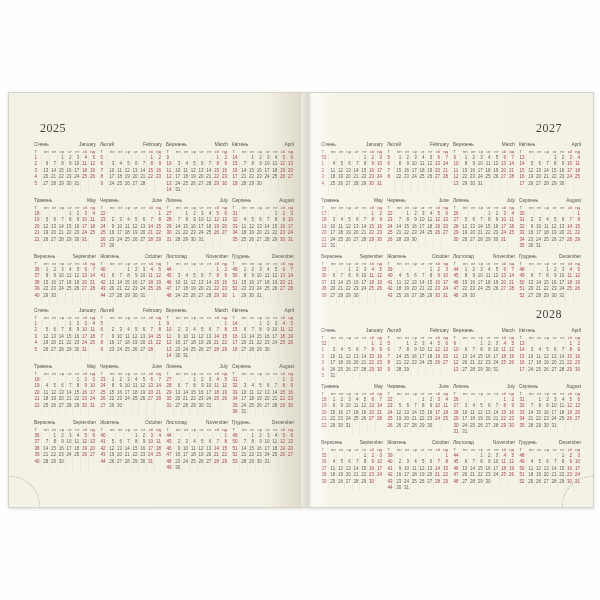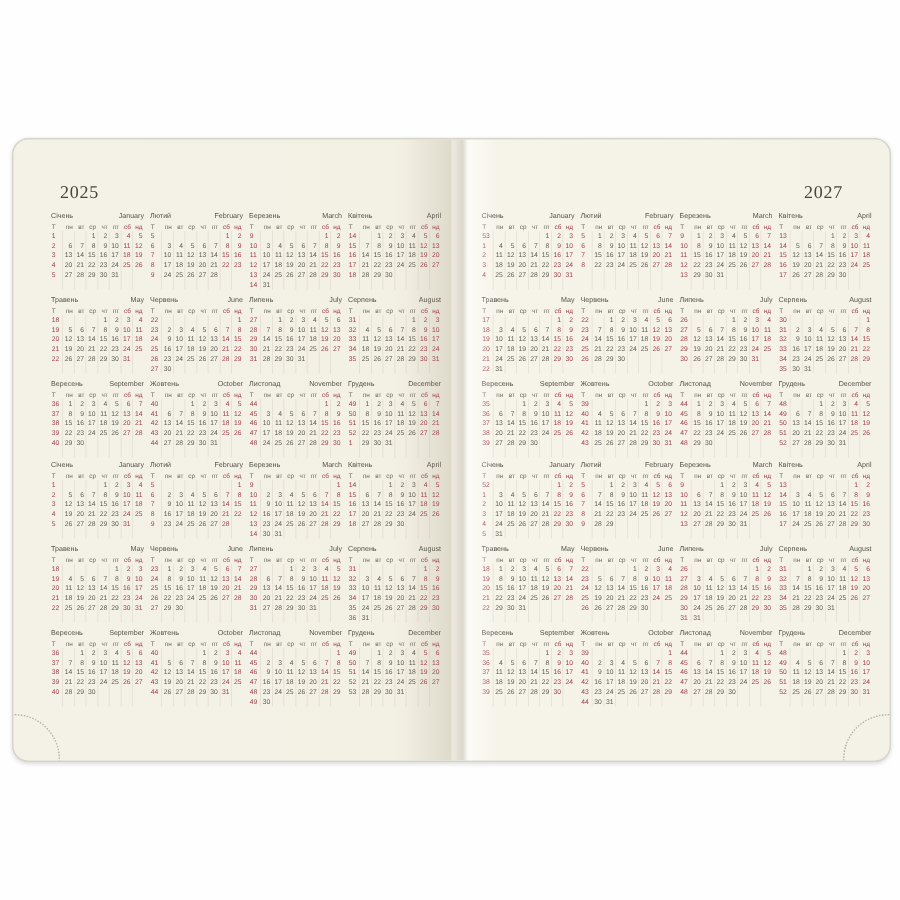--- a/index.html
+++ b/index.html
@@ -1,19 +1,19 @@
 <!DOCTYPE html>
 <html><head>
 <meta charset="utf-8">
 <style>
   html,body{margin:0;padding:0;width:600px;height:600px;background:#fefefe;
     font-family:"Liberation Sans",sans-serif;overflow:hidden;}
   .stage{position:relative;width:600px;height:600px;}
   .spread{position:absolute;left:8px;top:92px;width:584px;height:414px;
-    background:#f4f1e6;border:1px solid #d6d3c9;border-radius:11px;
+    background:#f4f1e6;border:1px solid #d6d3c9;border-radius:0;
     box-shadow:0 1px 3px rgba(0,0,0,.14), inset 0 0 26px rgba(190,183,158,.18);
     overflow:hidden;display:flex;}
   .page{position:relative;width:50%;height:100%;box-sizing:border-box;}
   .page.left{padding:28px 7px 0 25px;background:linear-gradient(to right,#f4f2e7 0%,#f3f0e4 86%,#ebe8da 100%);}
   .page.right{padding:28px 25px 0 20px;background:linear-gradient(to right,#faf8ef 0%,#f6f3e9 12%,#f4f2e7 100%);}
   .gutter{position:absolute;left:262px;top:0;width:76px;height:100%;pointer-events:none;
     background:linear-gradient(to right,rgba(150,143,120,0) 0%,rgba(150,143,120,.16) 42%,
       rgba(110,104,85,.22) 49%,rgba(255,255,255,.5) 54%,rgba(255,255,255,0) 78%);}
   .corner-arc{position:absolute;width:58px;height:58px;border:1px dotted #b7b2a2;border-radius:50%;background:transparent;}
   .corner-arc.bl{left:-29px;bottom:-29px;}
@@ -3016,20 +3016,21 @@
                         <td class="red"></td>
                       </tr>
                     </tbody>
                   </table>
                 </div>
               </div>
             </div>
           </div>
         </div>
         <div class="year-section">
+          <div class="year-label">2028</div>
           <div class="months-slot">
             <div class="months-scale">
               <div class="months-grid">
                 <div class="month">
                   <div class="month-head">
                     <span>Січень</span>
                     <span>January</span>
                   </div>
                   <table class="cal">
                     <thead>

